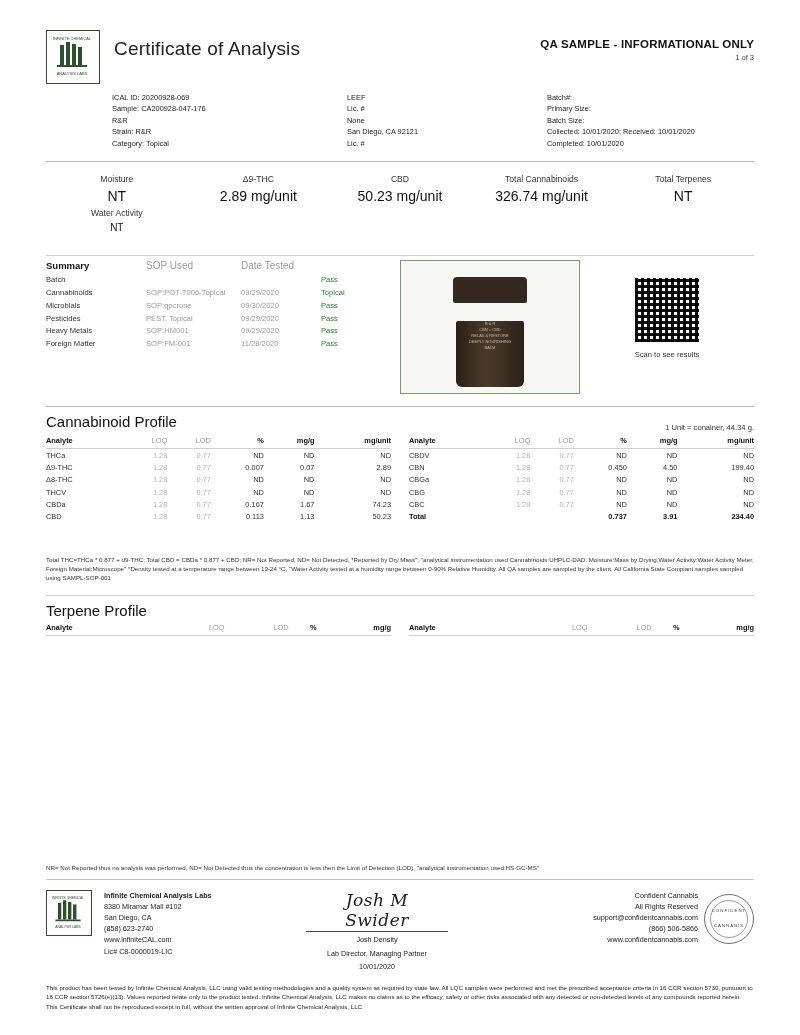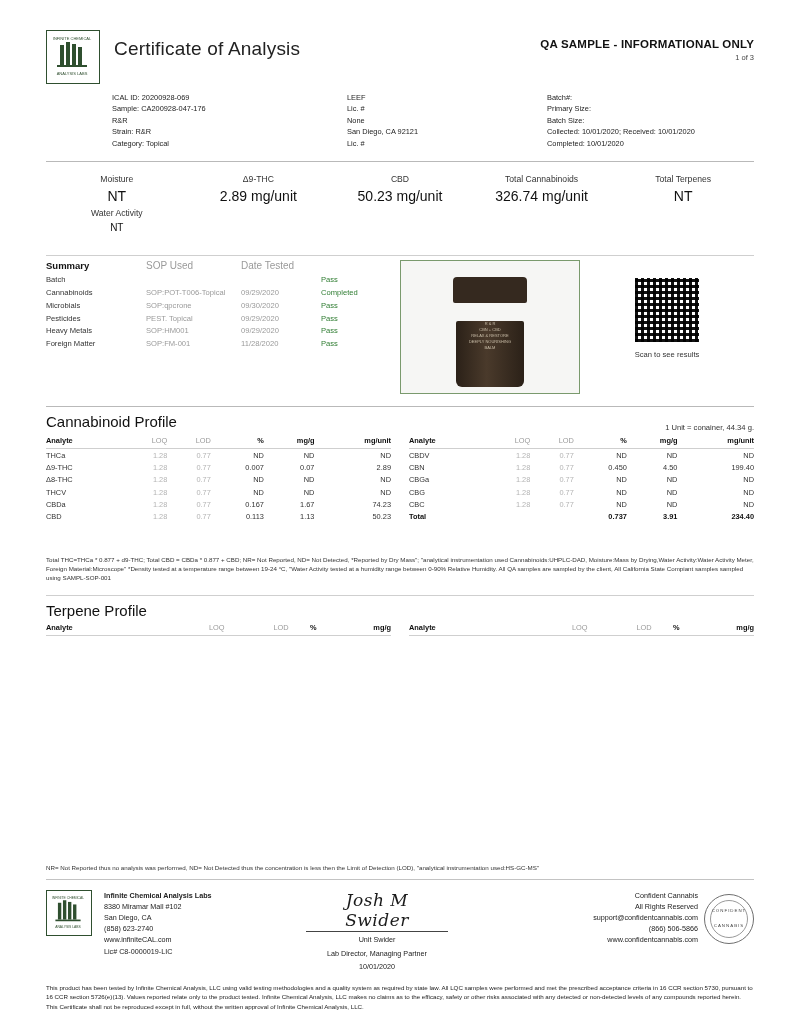--- a/index.html
+++ b/index.html
@@ -413,21 +413,21 @@
       <div class="sum-row">
         <span class="c-name">Batch</span>
         <span class="c-sop"></span>
         <span class="c-date"></span>
         <span class="c-res">Pass</span>
       </div>
       <div class="sum-row">
         <span class="c-name">Cannabinoids</span>
         <span class="c-sop">SOP:POT-T006-Topical</span>
         <span class="c-date">09/29/2020</span>
-        <span class="c-res">Completed</span>
+        <span class="c-res">Topical</span>
       </div>
       <div class="sum-row">
         <span class="c-name">Microbials</span>
         <span class="c-sop">SOP:qpcrone</span>
         <span class="c-date">09/30/2020</span>
         <span class="c-res">Pass</span>
       </div>
       <div class="sum-row">
         <span class="c-name">Pesticides</span>
         <span class="c-sop">PEST. Topical</span>
@@ -665,21 +665,21 @@
           <div>8380 Miramar Mall #102</div>
           <div>San Diego, CA</div>
           <div>(858) 623-2740</div>
           <div>www.infiniteCAL.com</div>
           <div>Lic# C8-0000019-LIC</div>
         </div>
       </div>
 
       <div class="sig-block">
         <div class="sig-name">Josh M Swider</div>
-        <div class="sig-meta">Unit Swider</div>
+        <div class="sig-meta">Josh Density</div>
         <div class="sig-meta">Lab Director, Managing Partner</div>
         <div class="sig-meta">10/01/2020</div>
       </div>
 
       <div class="cc-block">
         <div>Confident Cannabis</div>
         <div>All Rights Reserved</div>
         <div>support@confidentcannabis.com</div>
         <div>(866) 506-5866</div>
         <div>www.confidentcannabis.com</div>

